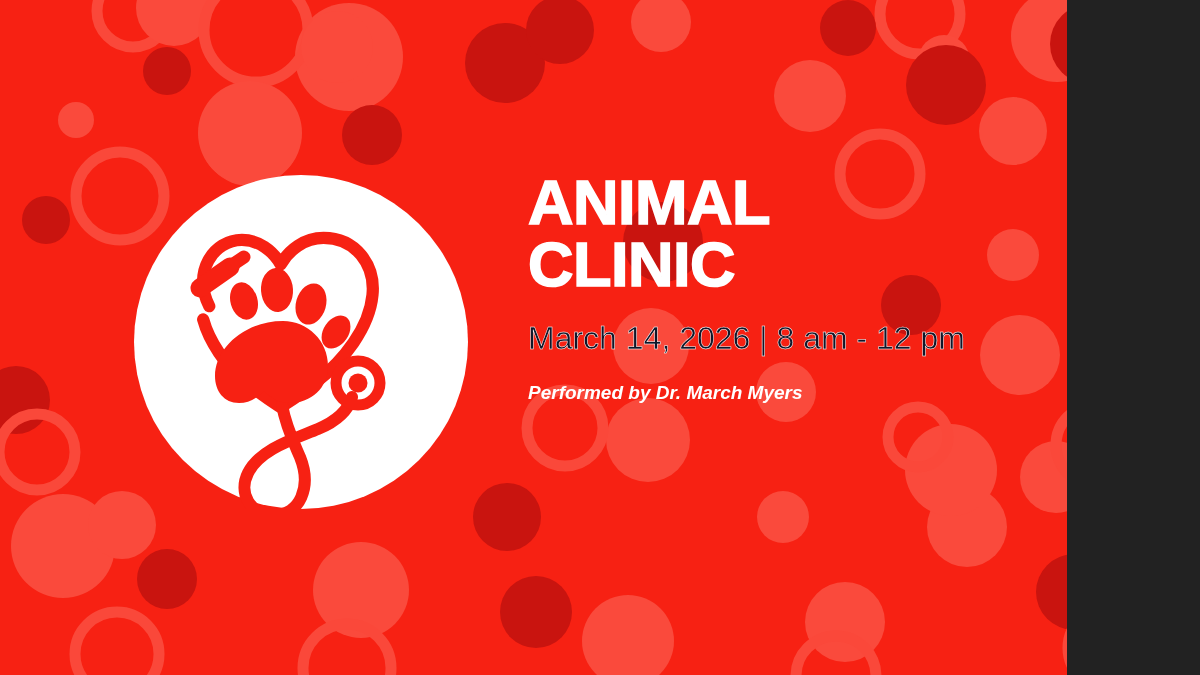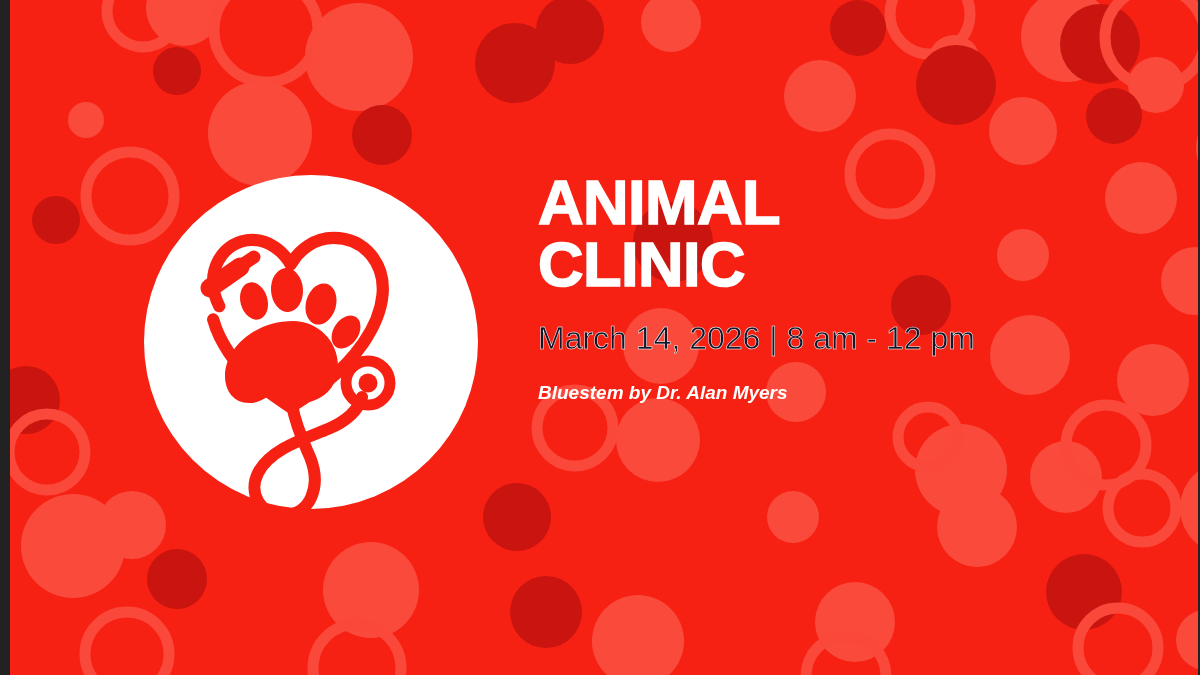--- a/index.html
+++ b/index.html
@@ -3,26 +3,25 @@
 <meta charset="utf-8">
 <title>Animal Vaccination Clinic</title>
 <style>
   html, body {
     margin: 0;
     padding: 0;
     background: #222;
   }
   #poster {
     position: relative;
-    width: 1188px;
+    width: 1067px;
     height: 675px;
     overflow: hidden;
     background: #F72113;
     font-family: "Liberation Sans", sans-serif;
-    margin-left: 10px;
   }
   #bg-pattern {
     position: absolute;
     inset: 0;
     width: 1200px;
     height: 675px;
     display: block;
   }
   
   #logo-badge {
@@ -203,17 +202,17 @@
     </svg>
   </div>
 
   <div id="text-block">
     <h1 id="headline">
       <span class="hl-line">ANIMAL</span>
       <span class="hl-line">CLINIC</span>
     </h1>
     <p id="date-line">March 14, 2026 | 8 am - 12 pm</p>
     <p id="credit">
-      <span class="cr-line">Bluestem by Dr. Alan Myers</span>
+      <span class="cr-line">Performed by Dr. March Myers</span>
     </p>
   </div>
 
 </div>
 
 </body></html>

